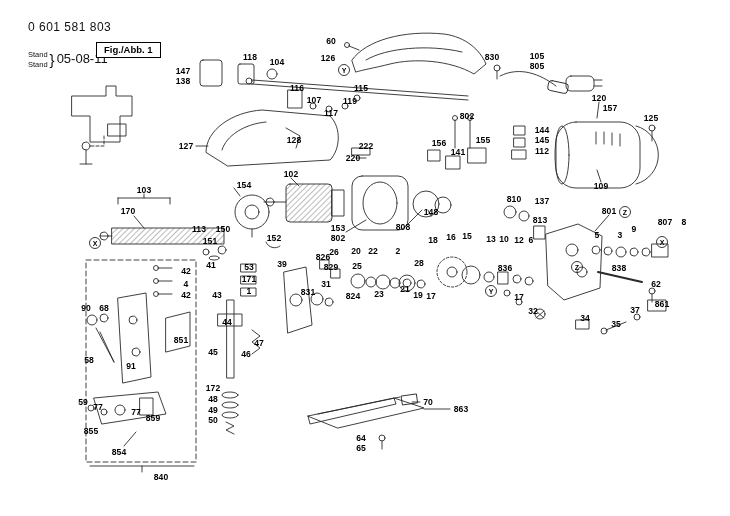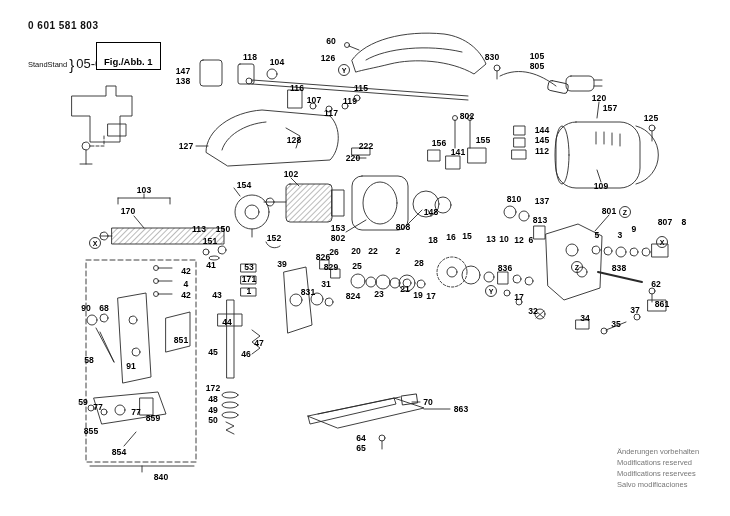--- a/index.html
+++ b/index.html
@@ -1,28 +1,28 @@
 <!DOCTYPE html>
 <html><head>
 <meta charset="utf-8">
 <style>
   html,body{margin:0;padding:0;background:#e8e8e8;}
   .page{
     position:relative;width:730px;height:516px;background:#ffffff;
     font-family:"Liberation Sans",sans-serif;overflow:hidden;margin:0 auto;
   }
   .docinfo{position:absolute;left:28px;top:20px;color:#111;}
-  .part-number{font-size:10px;letter-spacing:0.5px;margin-bottom:24px;font-weight:bold;}
+  .part-number{font-size:12px;letter-spacing:0.5px;margin-bottom:16px;}
   .revision{display:flex;align-items:center;font-size:7.5px;line-height:1.3;}
-  .rev-labels{display:flex;flex-direction:row;}
+  .rev-labels{display:flex;flex-direction:column;}
   .rev-brace{font-size:15px;margin:0 2px;color:#111;font-weight:400;}
   .rev-date{font-size:13px;}
   .fig-box{
     position:absolute;left:96px;top:42px;border:1.6px solid #000;
-    padding:13px 7px 2px 7px;font-size:9.5px;font-weight:bold;background:#fff;
+    padding:1px 7px 2px 7px;font-size:9.5px;font-weight:bold;background:#fff;
   }
   .footer-notes{
     position:absolute;left:617px;top:447px;font-size:7.5px;color:#777;
     line-height:1.45;
   }
   svg.diagram{position:absolute;left:0;top:0;}
   .callout{
     font-family:"Liberation Sans",sans-serif;font-size:8.6px;font-weight:bold;
     fill:#000;text-anchor:middle;
   }
@@ -44,26 +44,20 @@
         <span>Stand</span>
         <span>Stand</span>
       </span>
       <span class="rev-brace">}</span>
       <span class="rev-date">05-08-11</span>
     </div>
   </div>
 
   <div class="fig-box">Fig./Abb. 1</div>
 
-  <div class="footer-notes">
-    <div>Änderungen vorbehalten</div>
-    <div>Modifications reserved</div>
-    <div>Modifications reservees</div>
-    <div>Salvo modificaciones</div>
-  </div>
 
   <svg class="diagram" width="730" height="516" viewBox="0 0 730 516">
     <defs>
       <pattern id="hatch" width="4" height="4" patternUnits="userSpaceOnUse" patternTransform="rotate(45)">
         <line x1="0" y1="0" x2="0" y2="4" stroke="#555" stroke-width="0.8"></line>
       </pattern>
     </defs>
 
     <g stroke="#2a2a2a" stroke-width="0.9" fill="none" stroke-linejoin="round" stroke-linecap="round">
 

